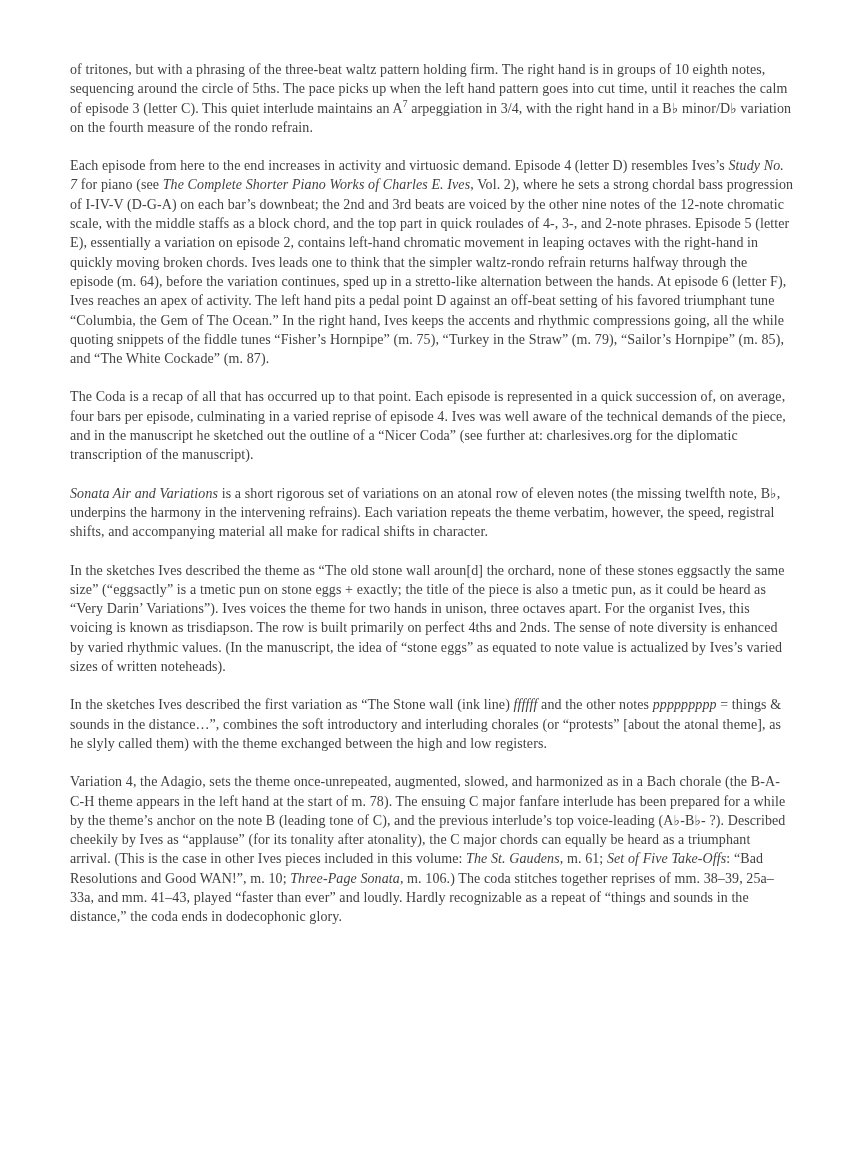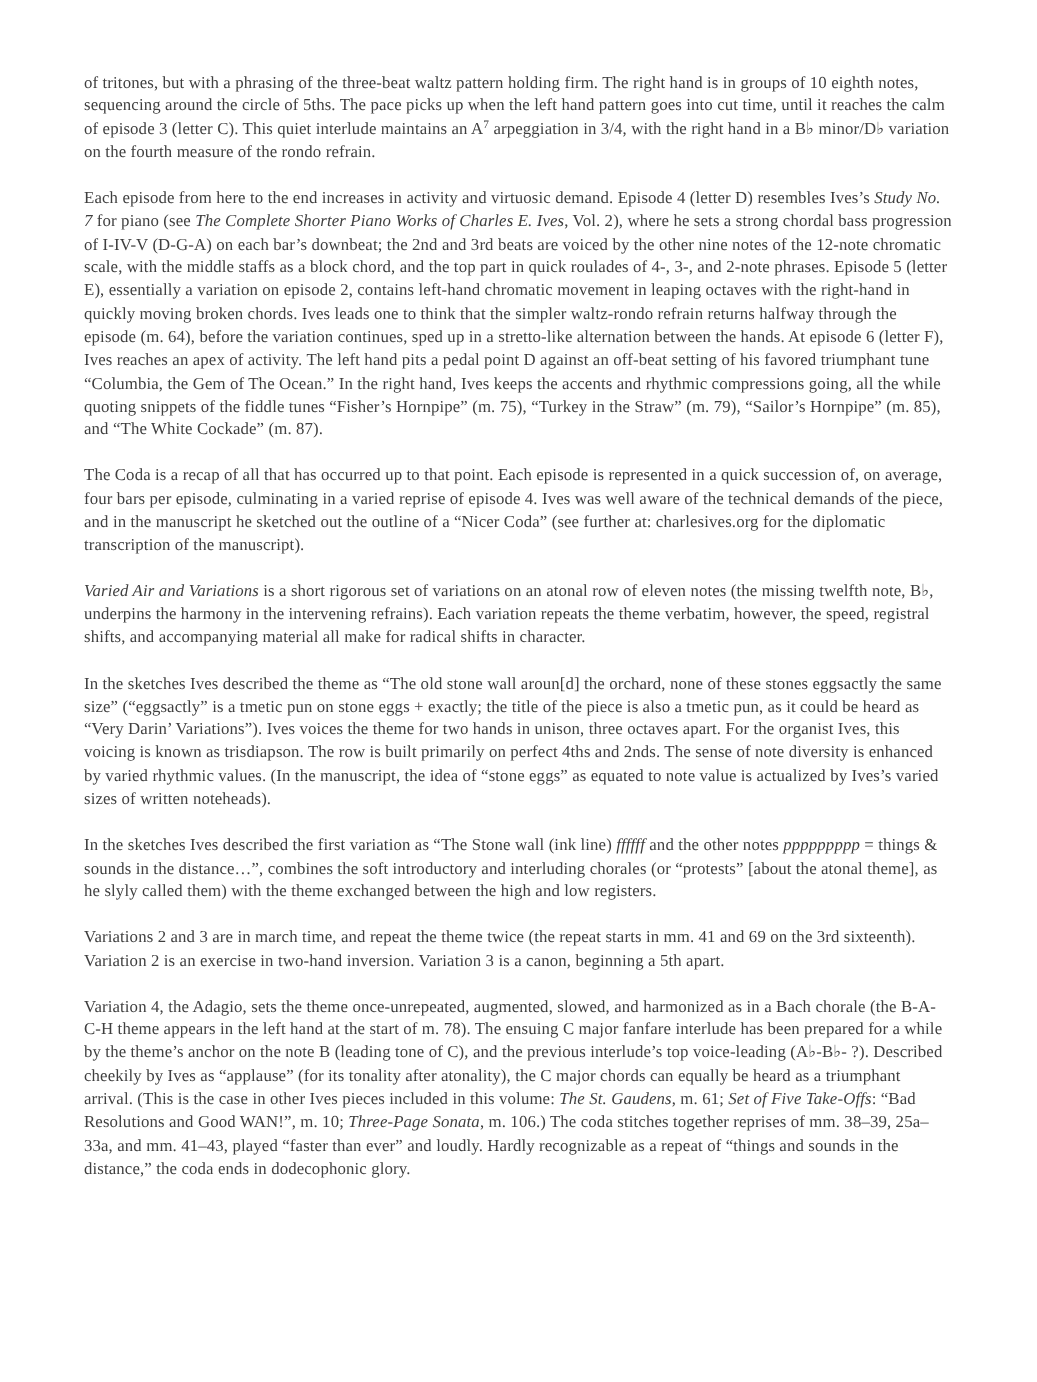--- a/index.html
+++ b/index.html
@@ -37,19 +37,18 @@
   }
 </style>
 </head>
 <body style="background: rgb(255, 255, 255);">
 
 <div class="page">
   <div class="doc-body">
       <p><span>of tritones, but with a phrasing of the three-beat waltz pattern holding firm. The right hand is in groups of 10 eighth notes, sequencing around the circle of 5ths. The pace picks up when the left hand pattern goes into cut time, until it reaches the calm of episode 3 (letter C). This quiet interlude maintains an A</span><span class="run-sup">7</span><span> arpeggiation in 3/4, with the right hand in a B♭ minor/D♭ variation on the fourth measure of the rondo refrain.</span></p>
       <p><span>Each episode from here to the end increases in activity and virtuosic demand. Episode 4 (letter D) resembles Ives’s </span><span class="run-i">Study No. 7</span><span> for piano (see </span><span class="run-i">The Complete Shorter Piano Works of Charles E. Ives</span><span>, Vol. 2), where he sets a strong chordal bass progression of I-IV-V (D-G-A) on each bar’s downbeat; the 2nd and 3rd beats are voiced by the other nine notes of the 12-note chromatic scale, with the middle staffs as a block chord, and the top part in quick roulades of 4-, 3-, and 2-note phrases. Episode 5 (letter E), essentially a variation on episode 2, contains left-hand chromatic movement in leaping octaves with the right-hand in quickly moving broken chords. Ives leads one to think that the simpler waltz-rondo refrain returns halfway through the episode (m. 64), before the variation continues, sped up in a stretto-like alternation between the hands. At episode 6 (letter F), Ives reaches an apex of activity. The left hand pits a pedal point D against an off-beat setting of his favored triumphant tune “Columbia, the Gem of The Ocean.” In the right hand, Ives keeps the accents and rhythmic compressions going, all the while quoting snippets of the fiddle tunes “Fisher’s Hornpipe” (m. 75), “Turkey in the Straw” (m. 79), “Sailor’s Hornpipe” (m. 85), and “The White Cockade” (m. 87).</span></p>
       <p><span>The Coda is a recap of all that has occurred up to that point. Each episode is represented in a quick succession of, on average, four bars per episode, culminating in a varied reprise of episode 4. Ives was well aware of the technical demands of the piece, and in the manuscript he sketched out the outline of a “Nicer Coda” (see further at: charlesives.org for the diplomatic transcription of the manuscript).</span></p>
-      <p><span class="run-i">Varied Air and Variations</span><span> is a short rigorous set of variations on an atonal row of eleven notes (the missing twelfth note, B♭, underpins the harmony in the intervening refrains). Each variation repeats the theme verbatim, however, the speed, registral shifts, and accompanying material all make for radical shifts in character.</span></p>
+      <p><span class="run-i">Sonata Air and Variations</span><span> is a short rigorous set of variations on an atonal row of eleven notes (the missing twelfth note, B♭, underpins the harmony in the intervening refrains). Each variation repeats the theme verbatim, however, the speed, registral shifts, and accompanying material all make for radical shifts in character.</span></p>
       <p><span>In the sketches Ives described the theme as “The old stone wall aroun[d] the orchard, none of these stones eggsactly the same size” (“eggsactly” is a tmetic pun on stone eggs + exactly; the title of the piece is also a tmetic pun, as it could be heard as “Very Darin’ Variations”). Ives voices the theme for two hands in unison, three octaves apart. For the organist Ives, this voicing is known as trisdiapson. The row is built primarily on perfect 4ths and 2nds. The sense of note diversity is enhanced by varied rhythmic values. (In the manuscript, the idea of “stone eggs” as equated to note value is actualized by Ives’s varied sizes of written noteheads).</span></p>
       <p><span>In the sketches Ives described the first variation as “The Stone wall (ink line) </span><span class="run-iu">ffffff</span><span> and the other notes </span><span class="run-i">ppppppppp</span><span> = things &amp; sounds in the distance…”, combines the soft introductory and interluding chorales (or “protests” [about the atonal theme], as he slyly called them) with the theme exchanged between the high and low registers.</span></p>
-      <p><span>Variations 2 and 3 are in march time, and repeat the theme twice (the repeat starts in mm. 41 and 69 on the 3rd sixteenth). Variation 2 is an exercise in two-hand inversion. Variation 3 is a canon, beginning a 5th apart.</span></p>
       <p><span>Variation 4, the Adagio, sets the theme once-unrepeated, augmented, slowed, and harmonized as in a Bach chorale (the B-A-C-H theme appears in the left hand at the start of m. 78). The ensuing C major fanfare interlude has been prepared for a while by the theme’s anchor on the note B (leading tone of C), and the previous interlude’s top voice-leading (A♭-B♭- ?).  Described cheekily by Ives as “applause” (for its tonality after atonality), the C major chords can equally be heard as a triumphant arrival. (This is the case in other Ives pieces included in this volume: </span><span class="run-i">The St. Gaudens</span><span>, m. 61; </span><span class="run-i">Set of Five Take-Offs</span><span>: “Bad Resolutions and Good WAN!”, m. 10; </span><span class="run-i">Three-Page Sonata</span><span>, m. 106.) The coda stitches together reprises of mm. 38–39, 25a–33a, and mm. 41–43, played “faster than ever” and loudly. Hardly recognizable as a repeat of “things and sounds in the distance,” the coda ends in dodecophonic glory.</span></p>
     </div>
 </div>
 
 </body></html>

